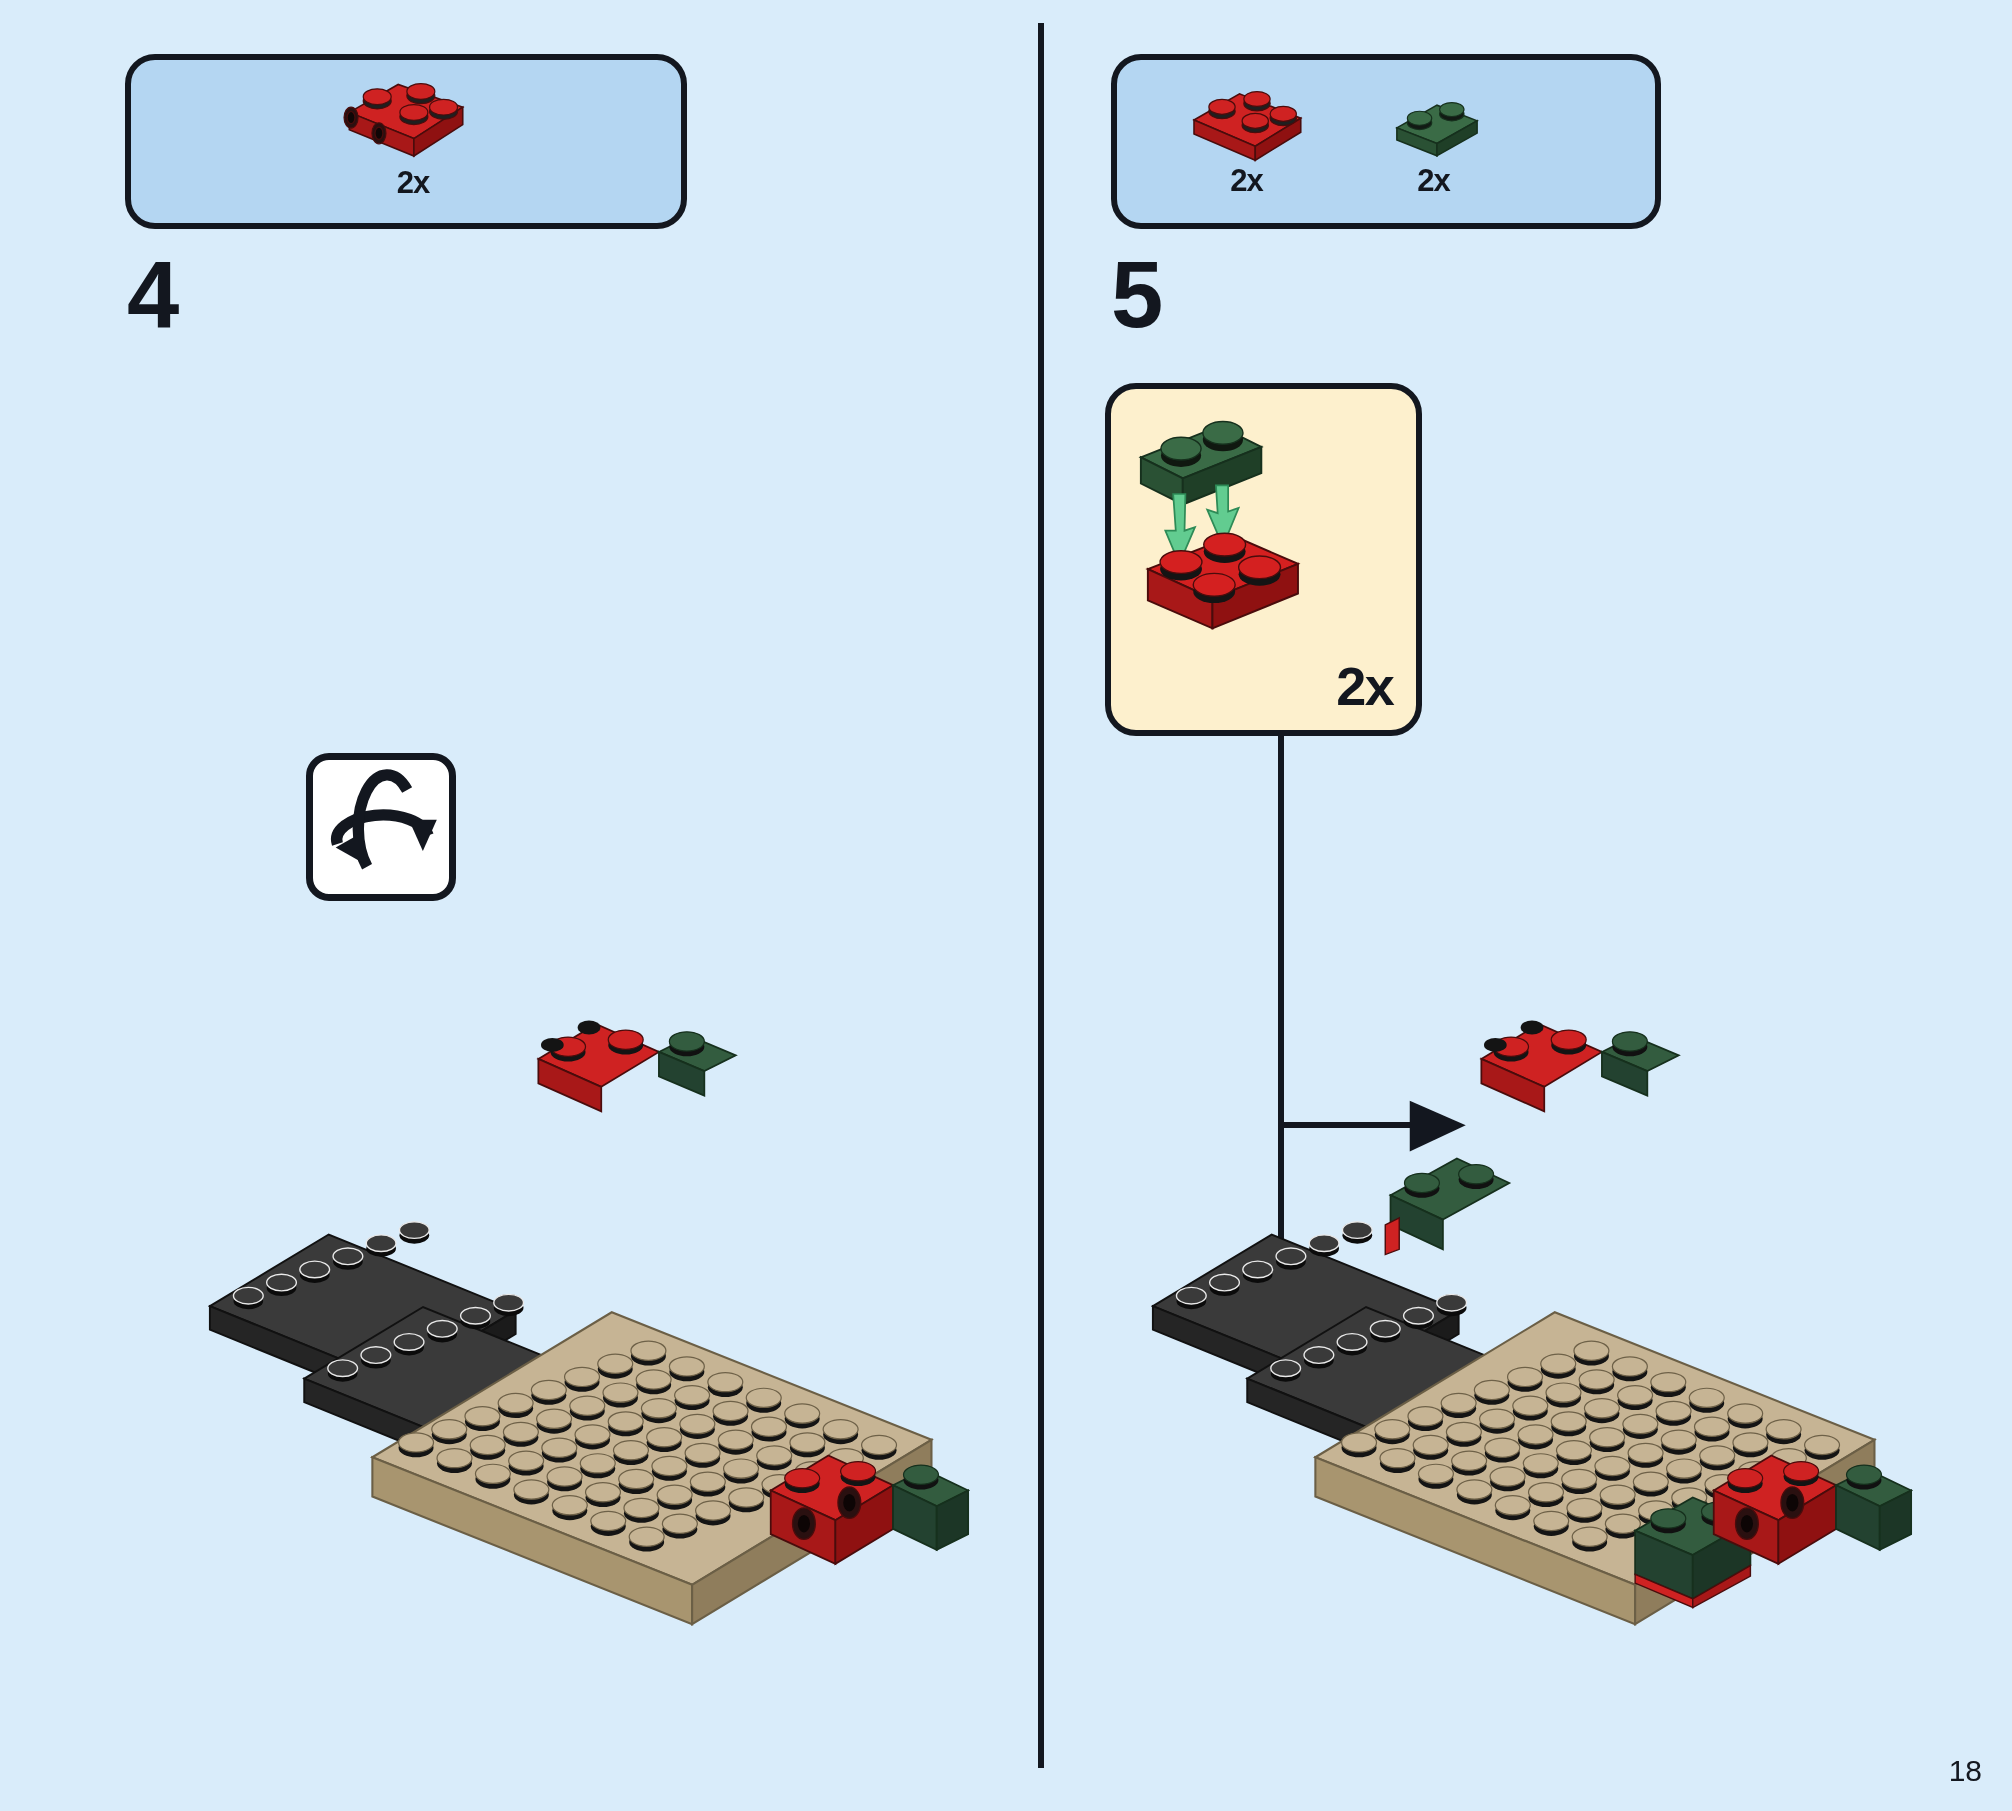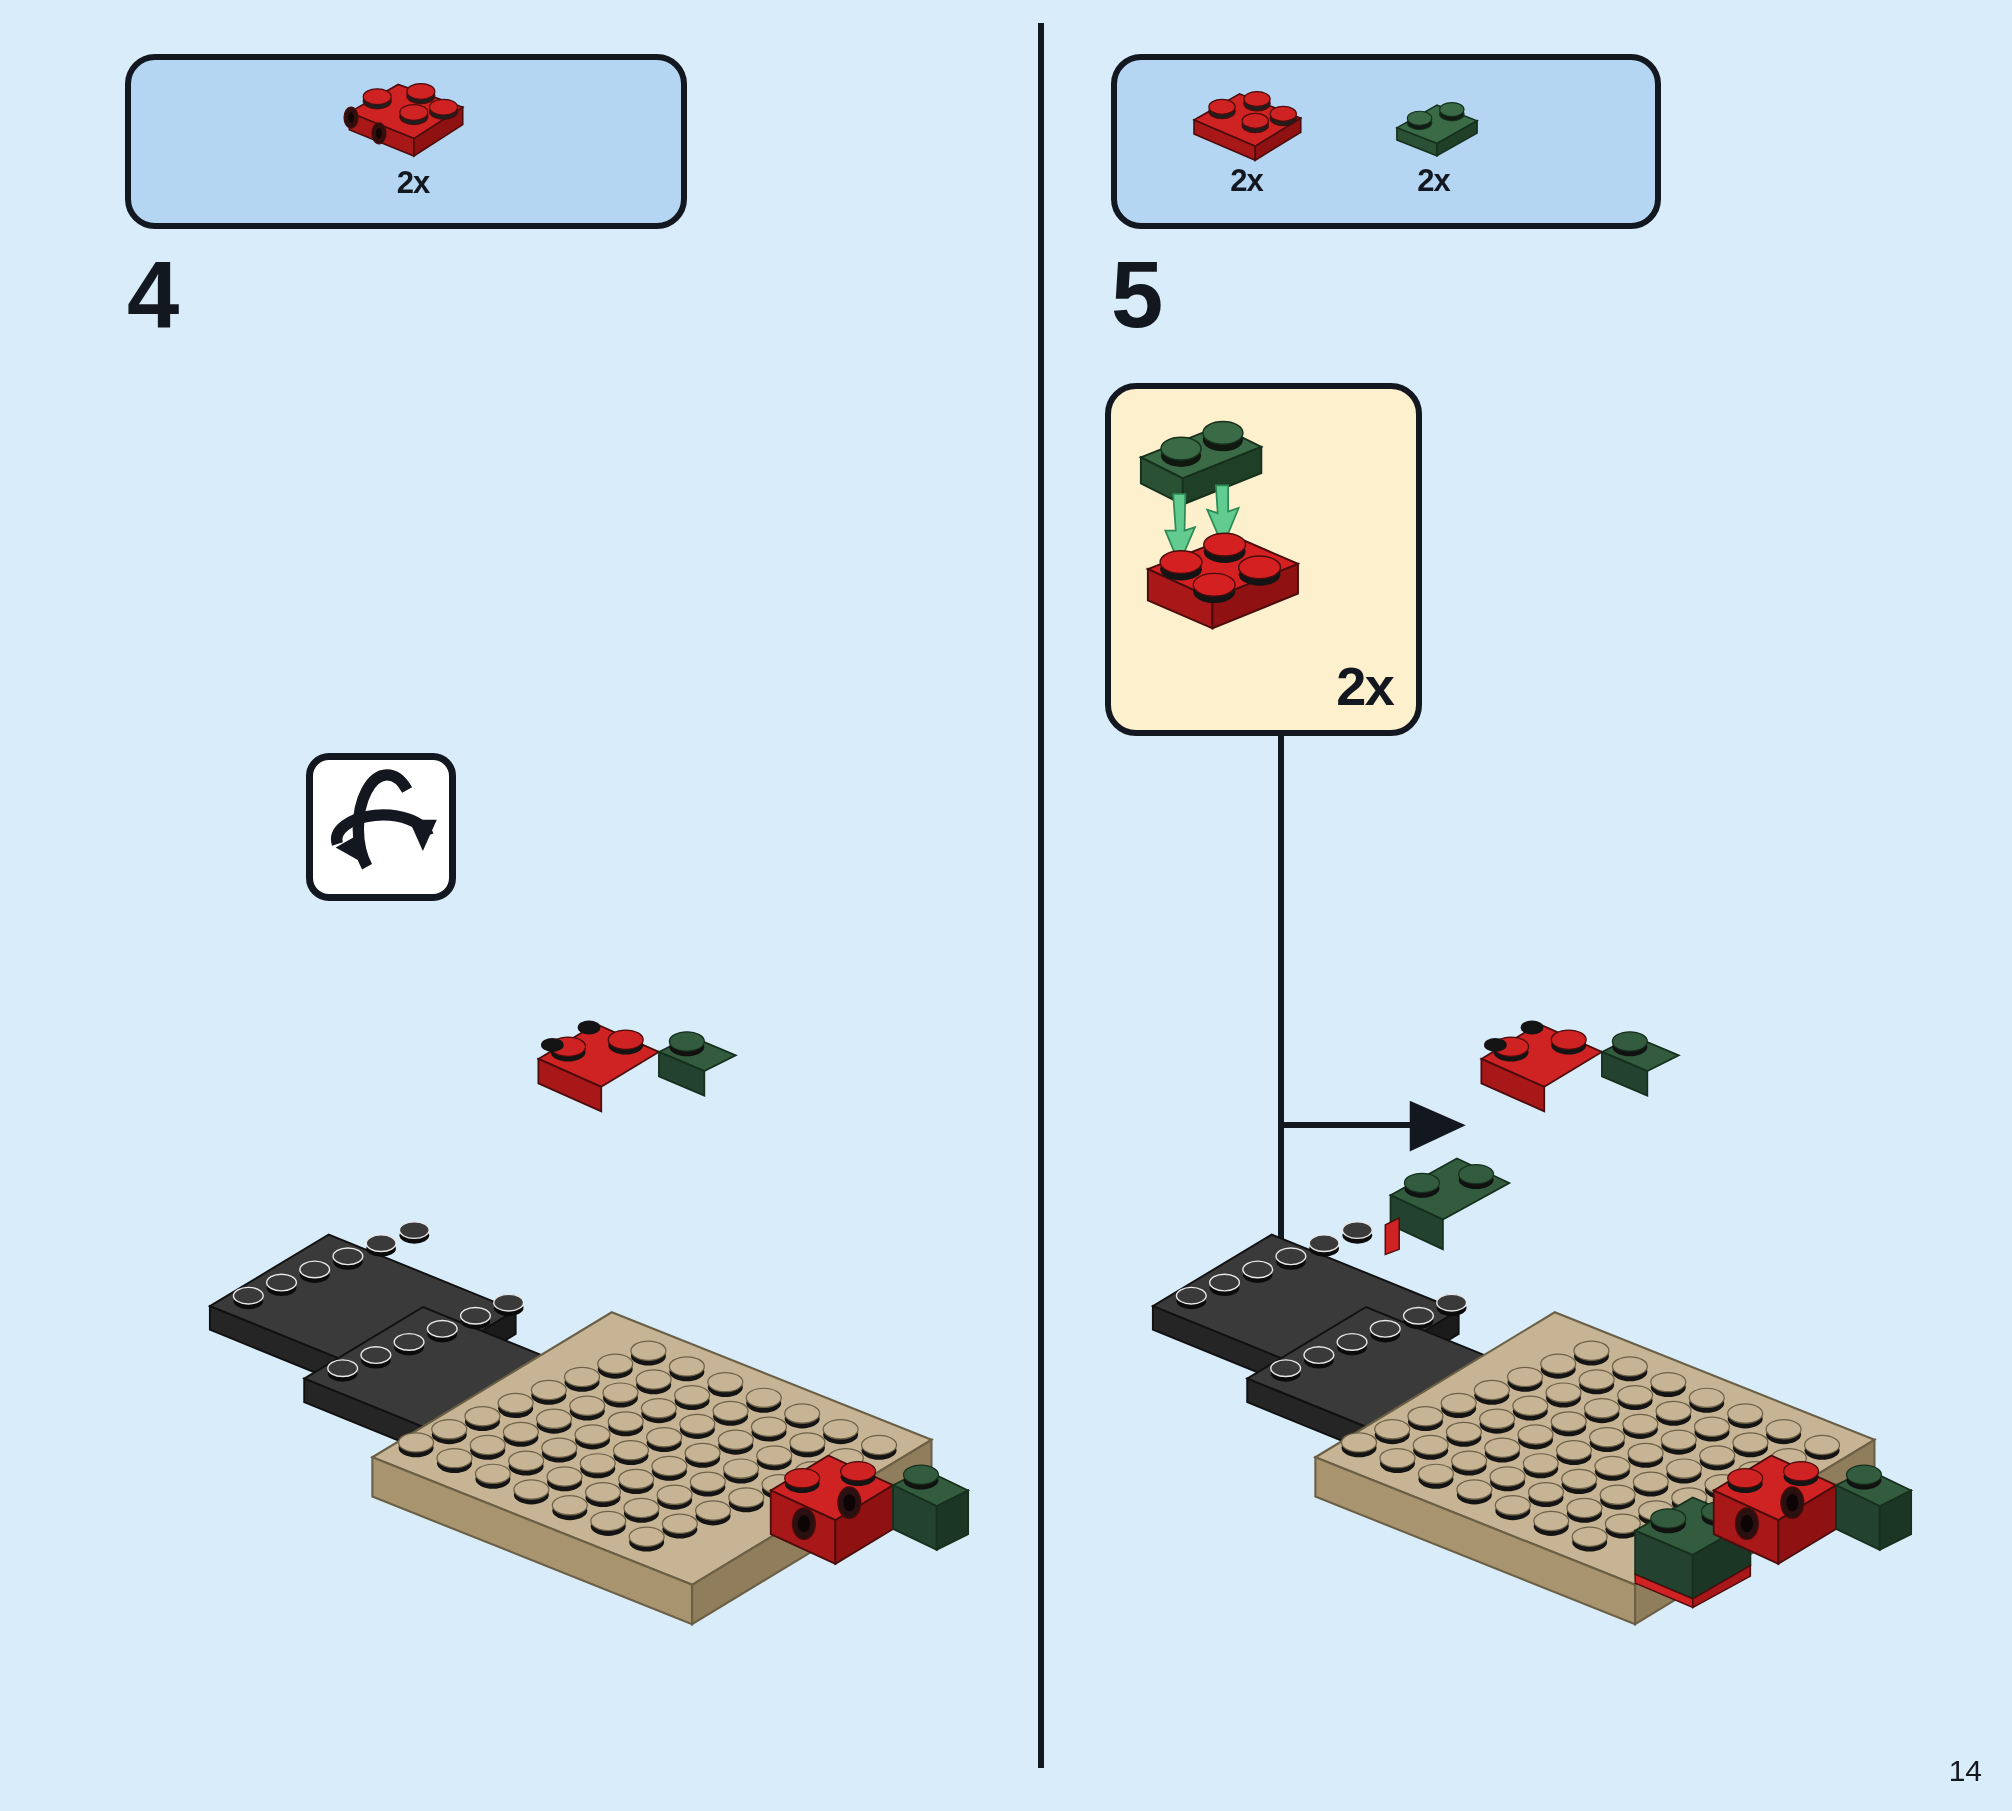--- a/index.html
+++ b/index.html
@@ -609,16 +609,16 @@
         <use href="#stud-grn5" x="824" y="548"></use>
       </g>
 
       <g>
         <polygon points="562,662 628,690 628,700 562,672" fill="#cf2222" stroke="#4a0c0c" stroke-width="1.6"></polygon>
         <polygon points="628,690 694,652 694,664 628,700" fill="#a81818" stroke="#4a0c0c" stroke-width="1.6"></polygon>
       </g>
     </svg>
   </div>
 
-  <div class="page-number">14</div>
+  <div class="page-number">18</div>
 
 </div>
 
 
 </body></html>

